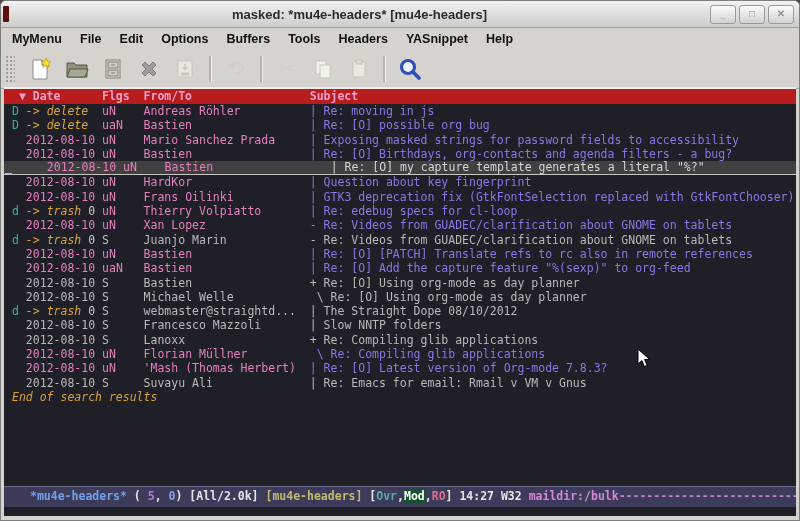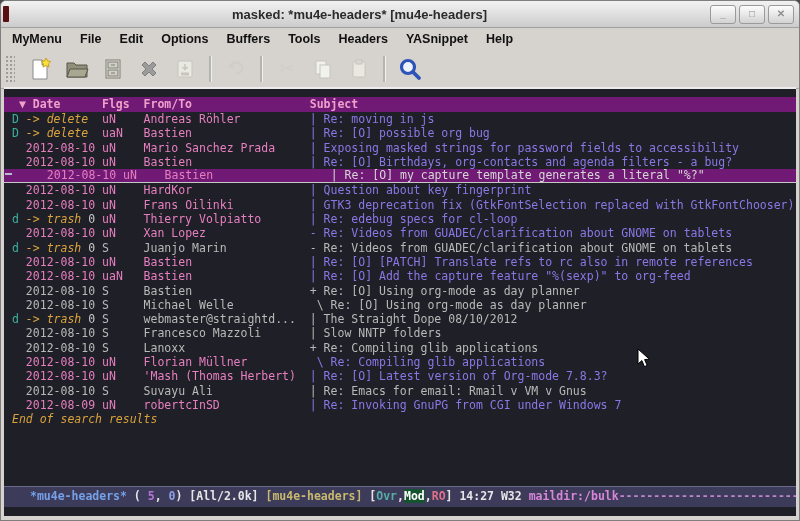--- a/index.html
+++ b/index.html
@@ -22,32 +22,32 @@
            border-bottom:1px solid #a8a8a4;padding-left:4px;}
   .grip{width:10px;height:28px;margin-right:8px;
         background-image:radial-gradient(#9c9c98 1px,transparent 1.3px);background-size:4px 4px;}
   .tool-btn{width:36px;height:32px;display:flex;align-items:center;justify-content:center;}
   .tool-sep{width:2px;height:26px;margin:0 6px;background:#b4b4b0;border-right:1px solid #f0f0ee;}
   .cut-glyph{font-size:19px;color:#cfcfc7;}
   
   .content{position:absolute;left:3px;right:3px;top:86px;bottom:4px;background:#1f1f27;
            border-top:2px solid #ececec;overflow:hidden;
            font-family:"DejaVu Sans Mono",monospace;font-size:11.5px;}
-  .header-line{height:15px;line-height:15px;background:#701a75;color:#f0a0cc;font-weight:bold;
-               white-space:pre;padding-left:8px;margin-top:8px;}
+  .header-line{height:15px;line-height:15px;background:#b91c1c;color:#f0a0cc;font-weight:bold;
+               white-space:pre;padding-left:8px;}
   .header-line span{color:#f0a0cc;}
   .rows{}
   .row{white-space:pre;height:14.3px;line-height:14.3px;padding-left:8px;color:#b9b9b9;}
   .row.unread{font-weight:normal;}
   .row.unread .c-date,.row.unread .c-flags,.row.unread .c-from{color:#e77fc0;}
   .row.unread .c-subject{color:#8b77e6;}
   .row .c-mark{color:#3bafa1;}
   .row.marked .c-date{color:#dca43e;font-style:italic;}
   .row .c-datex{color:#c9c9c9;font-style:normal;}
-  .row.current{background:#701a75;border-bottom:1px solid #c6c6c6;height:13.3px;line-height:13.3px;padding-left:29px;}
+  .row.current{background:#404040;border-bottom:1px solid #c6c6c6;height:13.3px;line-height:13.3px;padding-left:29px;}
   .row.current .c-subject{color:#d6d6d6;}
   .end-msg{white-space:pre;height:14.3px;line-height:14.3px;padding-left:8px;
            color:#d9a13c;font-style:italic;}
   .text-cursor{position:absolute;left:1px;top:84px;width:7px;height:2px;background:#b9b9d8;}
   
   .modeline{position:absolute;left:0;right:0;bottom:9px;height:20px;line-height:19px;
             background:#3c3c5a;border-top:1px solid #6a6a8a;white-space:pre;overflow:hidden;
             padding-left:4px;font-weight:bold;color:#e6e6e6;}
   .seg-plain{color:#e6e6e6;}
   .seg-buf{color:#76a0e8;margin-left:22px;}
@@ -186,21 +186,20 @@
         <div class="row unread"><span class="c-mark">  </span><span class="c-date">2012-08-10</span><span class="c-datex"> </span><span class="c-flags">uN    </span><span class="c-from">Bastien                 </span><span class="c-subject">| Re: [O] [PATCH] Translate refs to rc also in remote references</span></div>
         <div class="row unread"><span class="c-mark">  </span><span class="c-date">2012-08-10</span><span class="c-datex"> </span><span class="c-flags">uaN   </span><span class="c-from">Bastien                 </span><span class="c-subject">| Re: [O] Add the capture feature "%(sexp)" to org-feed</span></div>
         <div class="row read"><span class="c-mark">  </span><span class="c-date">2012-08-10</span><span class="c-datex"> </span><span class="c-flags">S     </span><span class="c-from">Bastien                 </span><span class="c-subject">+ Re: [O] Using org-mode as day planner</span></div>
         <div class="row read"><span class="c-mark">  </span><span class="c-date">2012-08-10</span><span class="c-datex"> </span><span class="c-flags">S     </span><span class="c-from">Michael Welle           </span><span class="c-subject"> \ Re: [O] Using org-mode as day planner</span></div>
         <div class="row read marked"><span class="c-mark">d </span><span class="c-date">-&gt; trash</span><span class="c-datex"> 0 </span><span class="c-flags">S     </span><span class="c-from">webmaster@straightd...  </span><span class="c-subject">| The Straight Dope 08/10/2012</span></div>
         <div class="row read"><span class="c-mark">  </span><span class="c-date">2012-08-10</span><span class="c-datex"> </span><span class="c-flags">S     </span><span class="c-from">Francesco Mazzoli       </span><span class="c-subject">| Slow NNTP folders</span></div>
         <div class="row read"><span class="c-mark">  </span><span class="c-date">2012-08-10</span><span class="c-datex"> </span><span class="c-flags">S     </span><span class="c-from">Lanoxx                  </span><span class="c-subject">+ Re: Compiling glib applications</span></div>
         <div class="row unread"><span class="c-mark">  </span><span class="c-date">2012-08-10</span><span class="c-datex"> </span><span class="c-flags">uN    </span><span class="c-from">Florian Müllner         </span><span class="c-subject"> \ Re: Compiling glib applications</span></div>
         <div class="row unread"><span class="c-mark">  </span><span class="c-date">2012-08-10</span><span class="c-datex"> </span><span class="c-flags">uN    </span><span class="c-from">'Mash (Thomas Herbert)  </span><span class="c-subject">| Re: [O] Latest version of Org-mode 7.8.3?</span></div>
         <div class="row read"><span class="c-mark">  </span><span class="c-date">2012-08-10</span><span class="c-datex"> </span><span class="c-flags">S     </span><span class="c-from">Suvayu Ali              </span><span class="c-subject">| Re: Emacs for email: Rmail v VM v Gnus</span></div>
-        <div class="row unread"><span class="c-mark">  </span><span class="c-date">2012-08-09</span><span class="c-datex"> </span><span class="c-flags">uN    </span><span class="c-from">robertcInSD             </span><span class="c-subject">| Re: Invoking GnuPG from CGI under Windows 7</span></div>
       </div>
     <div class="end-msg">End of search results</div>
     <div class="text-cursor"></div>
     <div class="modeline" id="modeline"><span class="seg-buf">*mu4e-headers*</span><span class="seg-plain"> ( </span><span class="seg-purple">5</span><span class="seg-plain">, </span><span class="seg-blue">0</span><span class="seg-plain">) [All/2.0k] </span><span class="seg-khaki">[mu4e-headers]</span><span class="seg-plain"> [</span><span class="seg-teal">Ovr</span><span class="seg-plain">,</span><span class="seg-mod">Mod</span><span class="seg-plain">,</span><span class="seg-ro">RO</span><span class="seg-plain">] 14:27 W32 </span><span class="seg-maildir">maildir:/bulk</span><span class="seg-dashes">--------------------------------------------------</span></div>
     <div class="echo"></div>
   </div>
 
   <svg class="mouse-cursor" width="14" height="21" viewBox="0 0 14 21">
     <path d="M1 1 L1 16 L4.9 12.6 L7.4 18.6 L10.2 17.4 L7.6 11.6 L12.4 11.2 Z" fill="#ffffff" stroke="#000000"></path>
   </svg>

